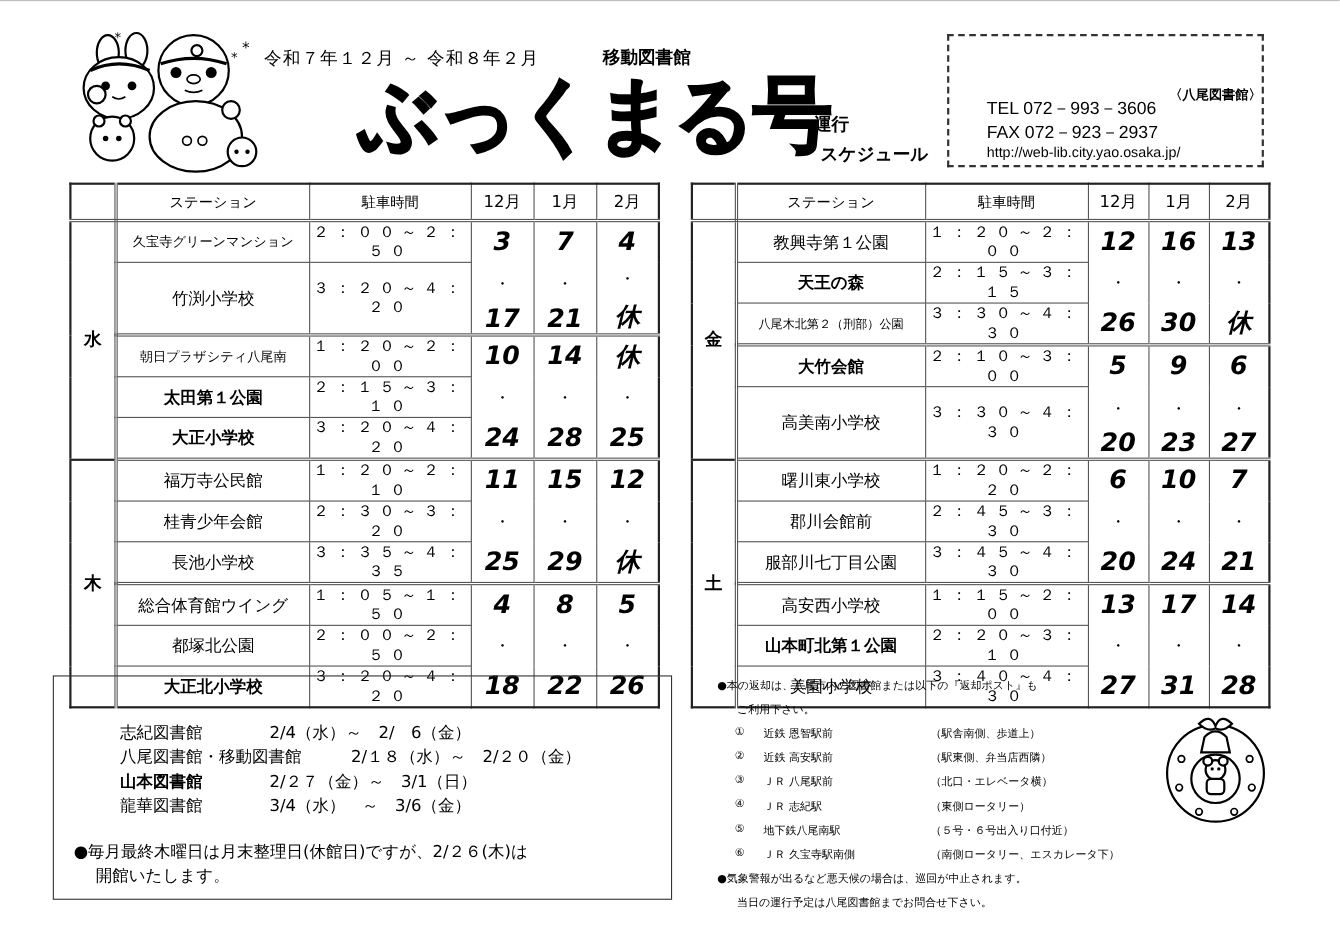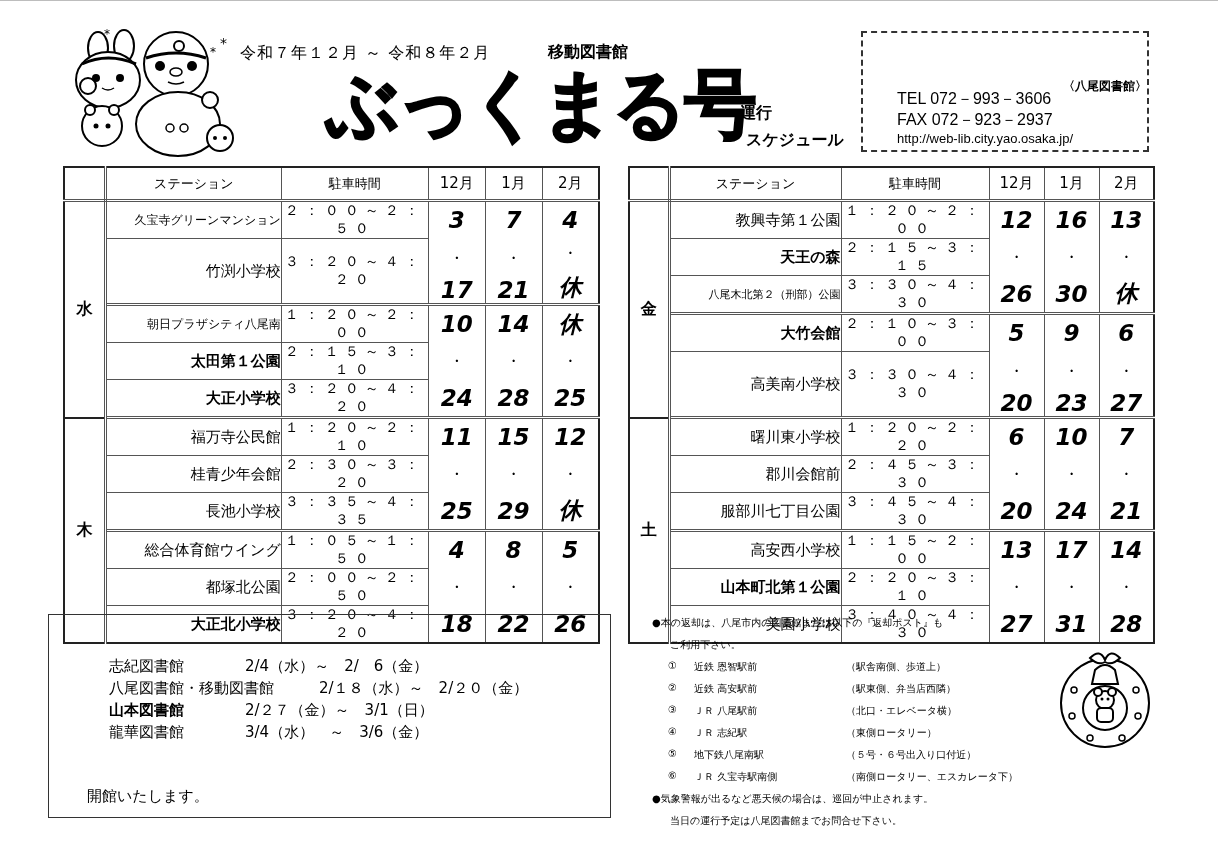--- a/index.html
+++ b/index.html
@@ -16,21 +16,21 @@
   .sub2 { position:absolute; left:746px; top:130px; font-size:16px; font-weight:bold; }
   .contact { position:absolute; left:861px; top:31px; width:288px; height:121px;
              border:2px dashed #333; box-sizing:border-box; font-family:"Liberation Sans", sans-serif; }
   .contact .t { position:absolute; left:0; right:0; top:6px; text-align:right; font-size:12px; font-weight:bold;margin-top:39px; }
   .contact .l { position:absolute; font-size:16px; white-space:pre; }
   table.sched { position:absolute; border-collapse:collapse; border:2px solid #222; table-layout:fixed; }
   table.sched td { border:1px solid #555; text-align:center; padding:0; font-size:14px; }
   table.sched td.day { font-weight:bold; font-size:16px; border-right:3px double #555; }
   table.sched tr.head td { height:31px; font-size:13px; border-bottom:3px double #555;margin-top:25px; }
   table.sched tr.head td.m { font-size:15px; }
-  table.sched td.name { font-size:15px;text-align:right; }
+  table.sched td.name { font-size:15px; }
   table.sched td.name.small { font-size:12px; }
   table.sched td.name.b { font-weight:bold; }
   table.sched td.time { font-size:14px; letter-spacing:6px; font-family:"Liberation Sans", sans-serif; }
   table.sched td.dt { font-size:23px; font-weight:900; font-style:italic; border-top:none; border-bottom:none;
                       font-family:"DejaVu Sans", sans-serif; }
   table.sched td.dt.dot { font-size:12px; font-style:normal; }
   table.sched tr.row td { height:31px; }
   table.sched tr.dashtop td.name, table.sched tr.dashtop td.time { border-top:1px dashed #777; }
   table.sched tr.grp td:not(.day) { border-top:3px double #555; }
   .notice { position:absolute; left:48px; top:614px; width:563px; height:204px; border:1.5px solid #333;
@@ -323,20 +323,21 @@
 
 <div class="notice">
   <div class="ln" style="left:60px;top:42px">志紀図書館</div>
   <div class="ln" style="left:196px;top:42px">2/4（水）～　2/　6（金）</div>
   <div class="ln" style="left:60px;top:64px">八尾図書館・移動図書館</div>
   <div class="ln" style="left:270px;top:64px">2/１８（水）～　2/２０（金）</div>
   <div class="ln" style="left:60px;top:86px;font-weight:bold">山本図書館</div>
   <div class="ln" style="left:196px;top:86px">2/２７（金）～　3/1（日）</div>
   <div class="ln" style="left:60px;top:108px">龍華図書館</div>
   <div class="ln" style="left:196px;top:108px">3/4（水）　～　3/6（金）</div>
+  <div class="ln" style="left:18px;top:150px">●毎月最終木曜日は月末整理日(休館日)ですが、2/２６(木)は</div>
   <div class="ln" style="left:38px;top:172px">開館いたします。</div>
 </div>
 
 <div class="returns">
   <div class="ln" style="left:652px;top:616px">●本の返却は、八尾市内の図書館または以下の『返却ポスト』も</div>
   <div class="ln" style="left:670px;top:638px">ご利用下さい。</div>
 
   <div class="ln" style="left:668px;top:660px">①</div>
   <div class="ln" style="left:694px;top:660px">近鉄 恩智駅前</div>
   <div class="ln" style="left:846px;top:660px">（駅舎南側、歩道上）</div>

